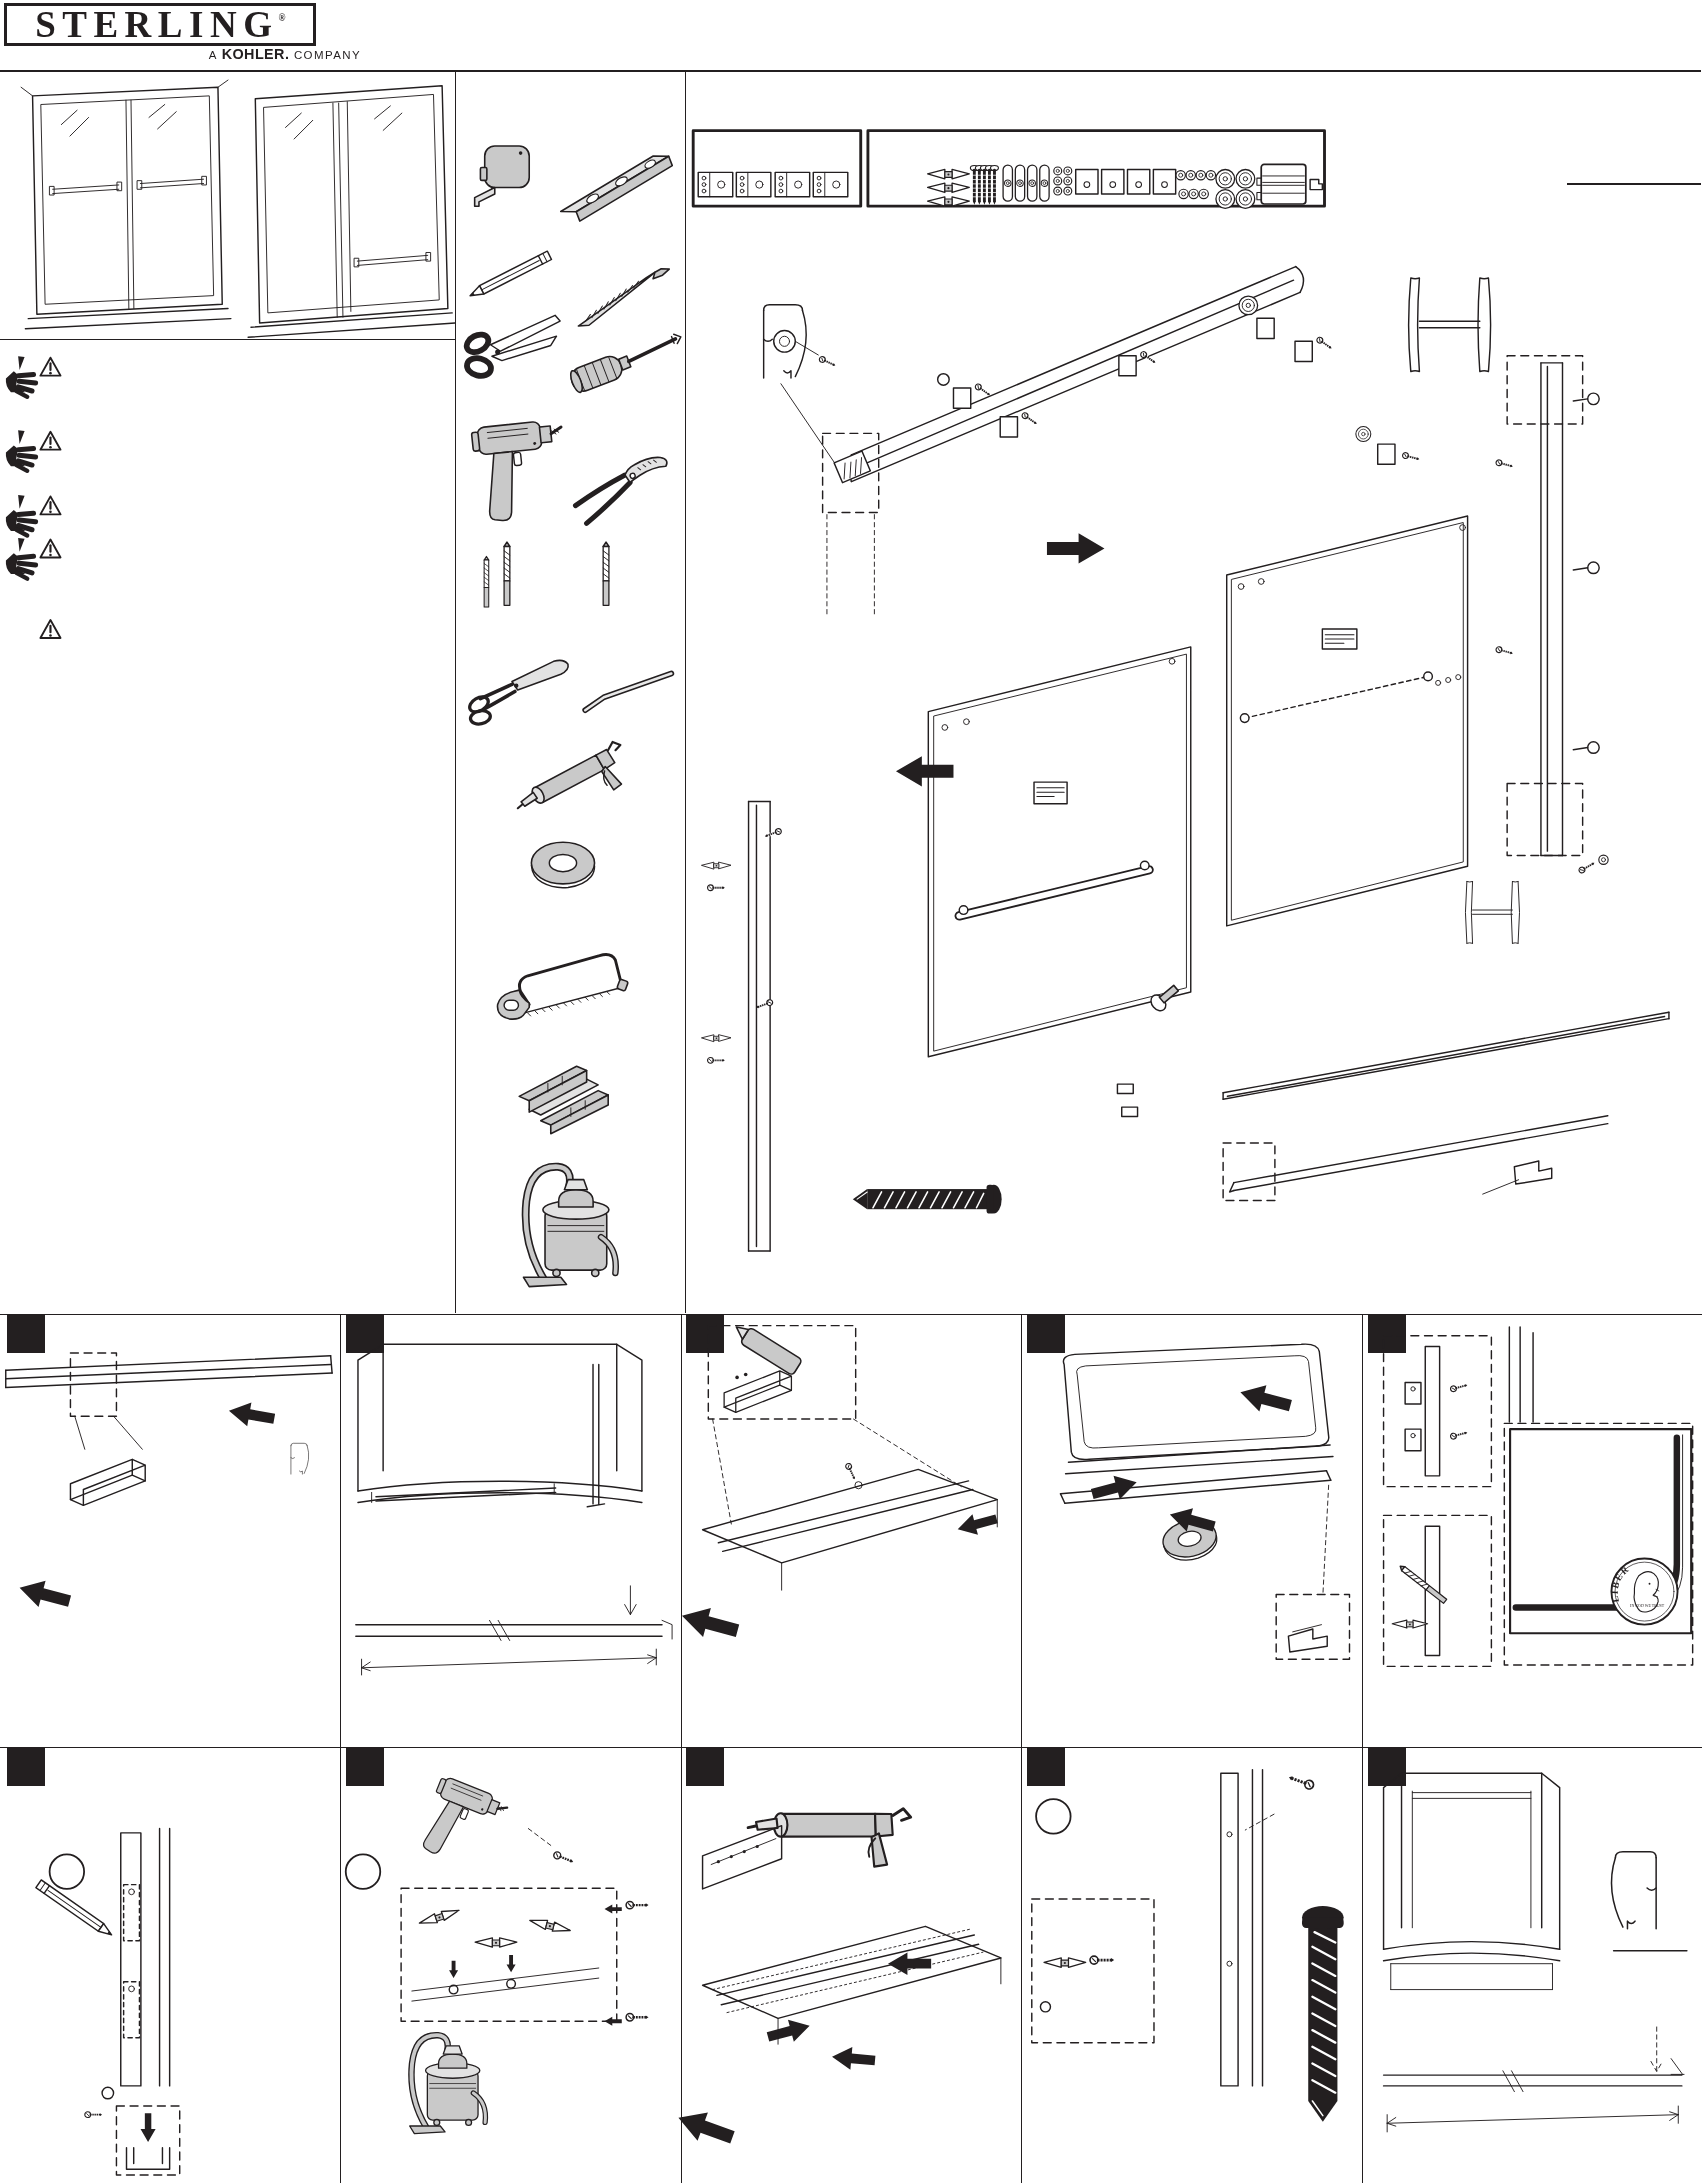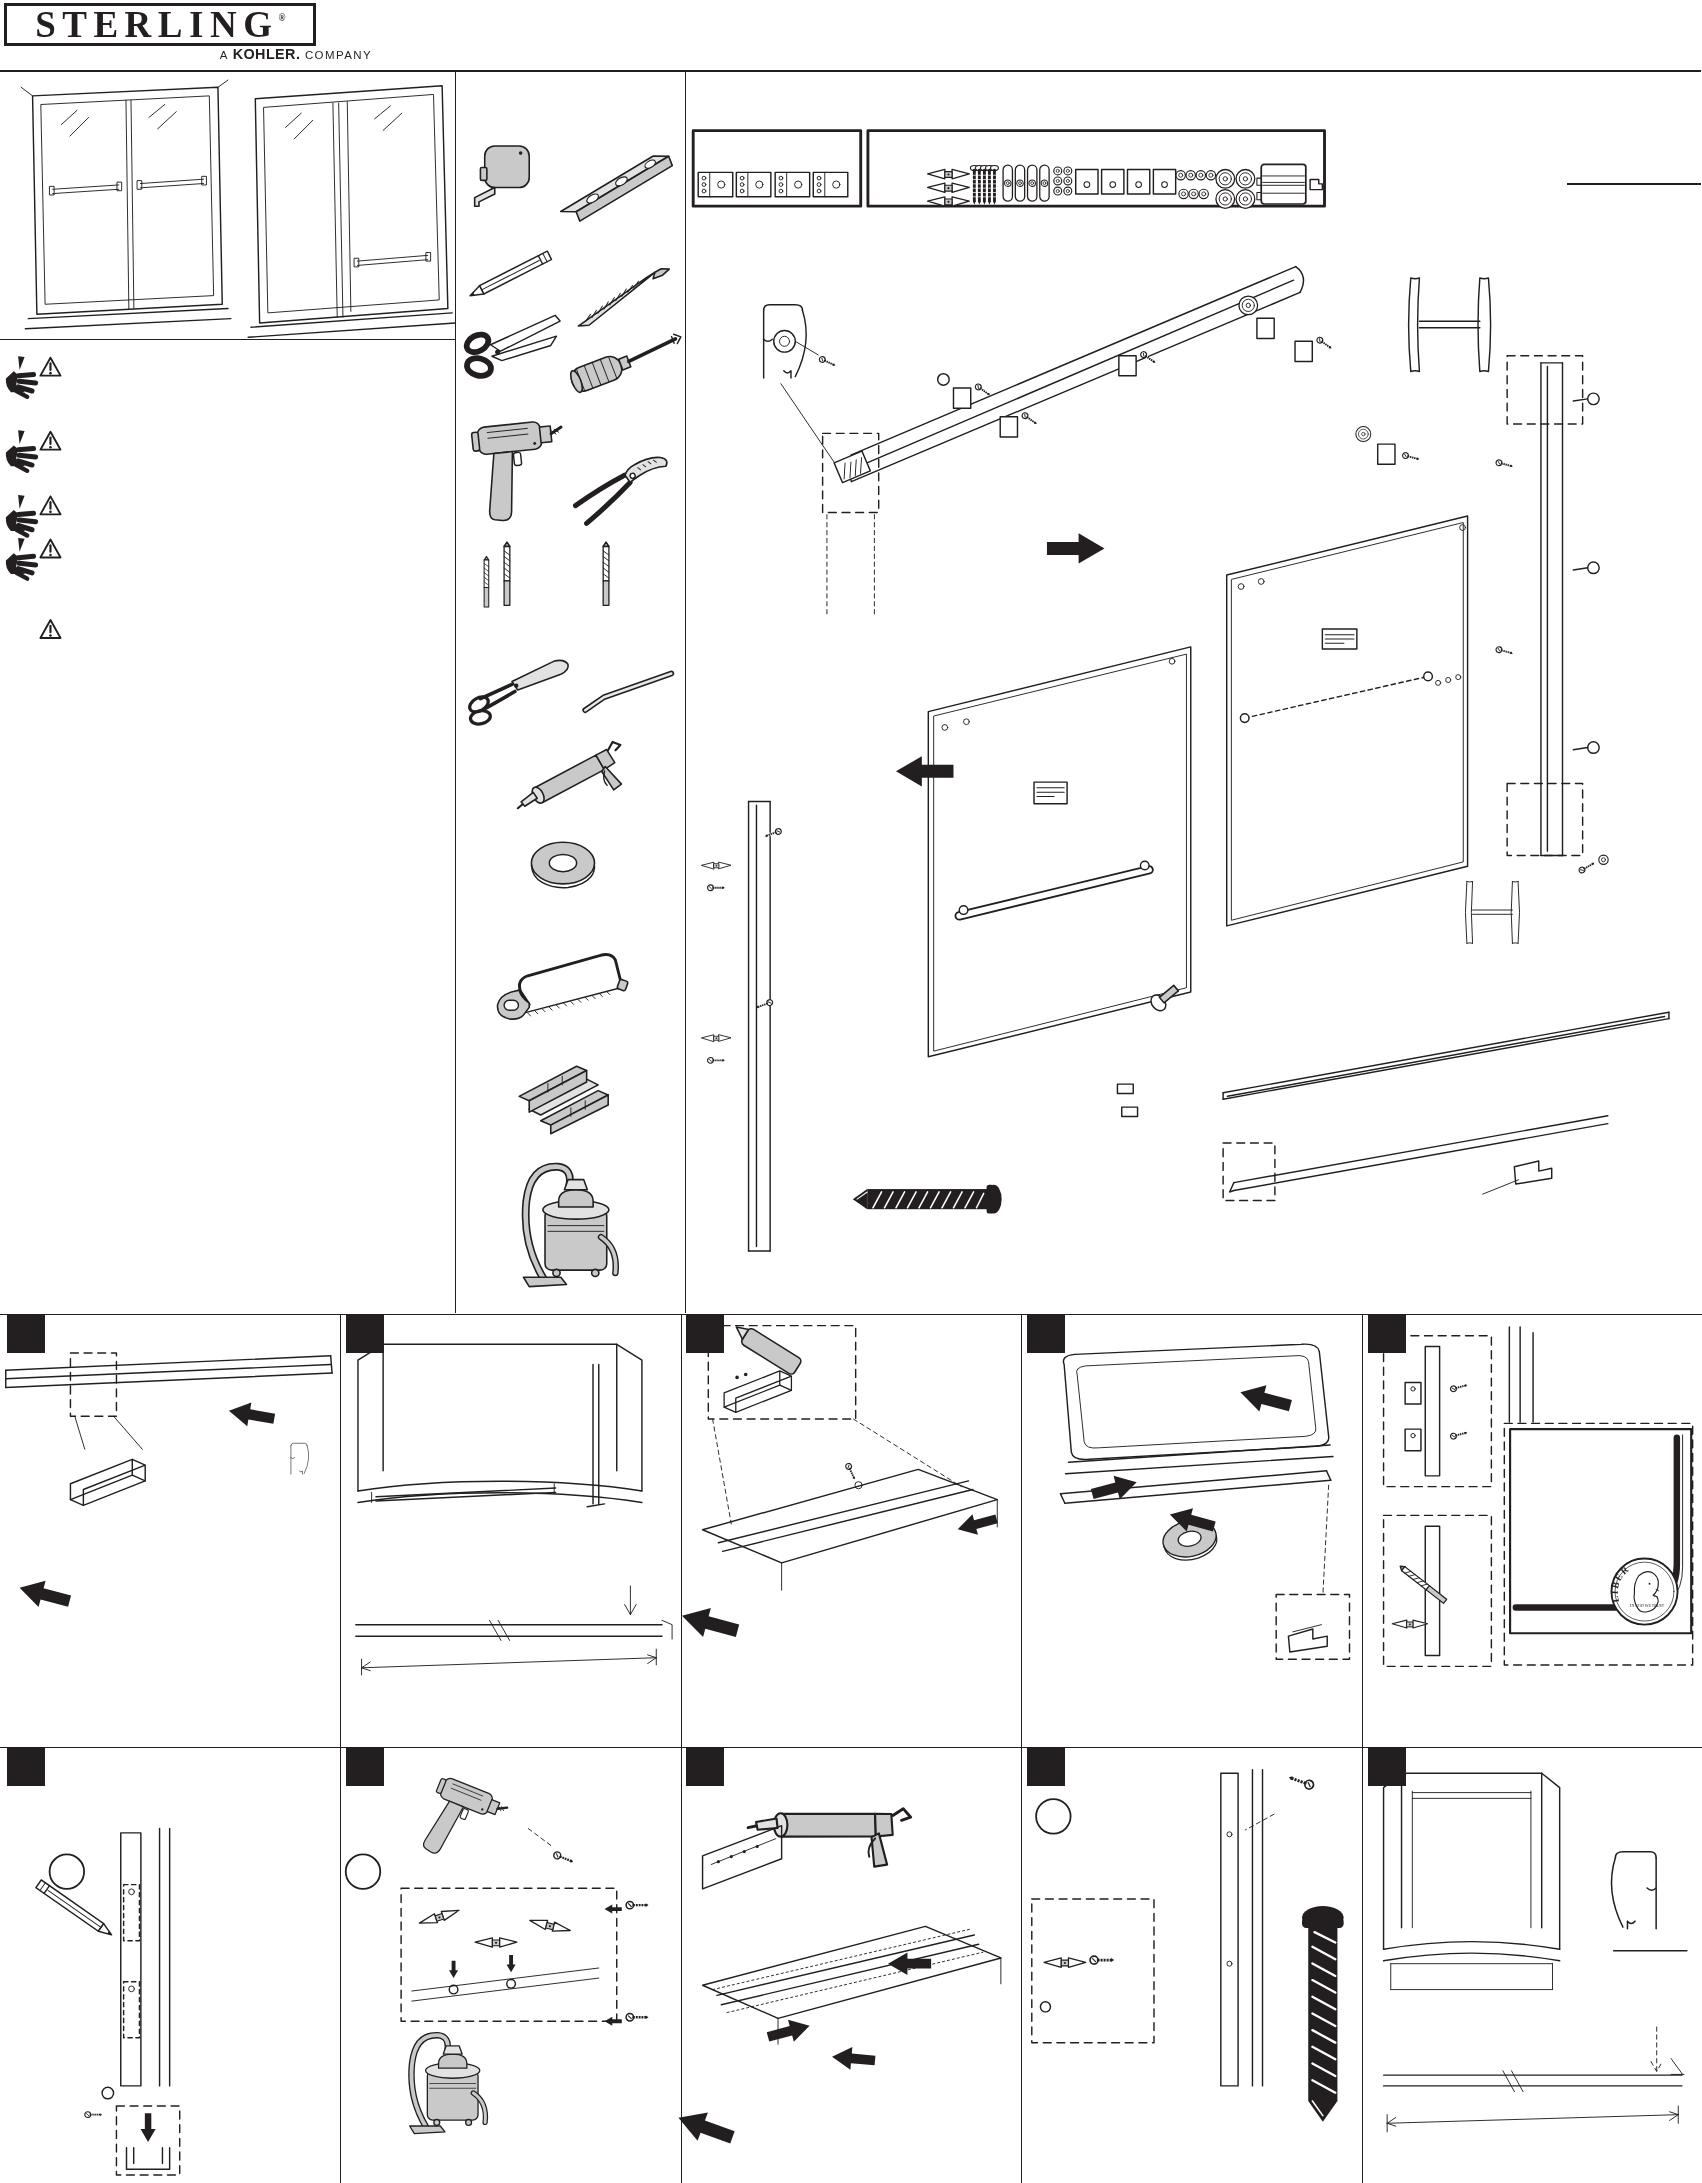--- a/index.html
+++ b/index.html
@@ -15,21 +15,21 @@
   .dsh{stroke-dasharray:11 8;}
   .dshS{stroke-dasharray:6 5;}
   .wht{fill:#fff;stroke:#231f20;stroke-width:2;}
   .gy{fill:#c9c9c9;stroke:#231f20;stroke-width:2.2;}
   .gyl{fill:#e2e2e2;stroke:#231f20;stroke-width:2.2;}
   #logo-box{left:4.3px;top:2.9px;width:306px;height:37px;border:3.6px solid #231f20;
             display:flex;align-items:center;justify-content:center;background:#fff;}
   #logo-text{font-family:"Liberation Serif",serif;font-weight:bold;font-size:37px;
              letter-spacing:6.5px;line-height:1;white-space:nowrap;}
   #logo-reg{font-size:9.4px;vertical-align:16px;letter-spacing:0;}
-  #tagline{left:176px;top:46px;width:196px;text-align:right;font-size:11.5px;
+  #tagline{left:165px;top:46px;width:196px;text-align:right;font-size:11.5px;
            letter-spacing:1.4px;white-space:nowrap;}
   #tagline .kohler{font-weight:bold;font-size:14.4px;letter-spacing:0.4px;}
   .stepsq{position:absolute;width:38px;height:38px;background:#231f20;}
 </style>
 </head>
 <body>
 
 <svg width="0" height="0" style="position:absolute" aria-hidden="true">
 <defs>
   <g id="sym-warning-triangle">

